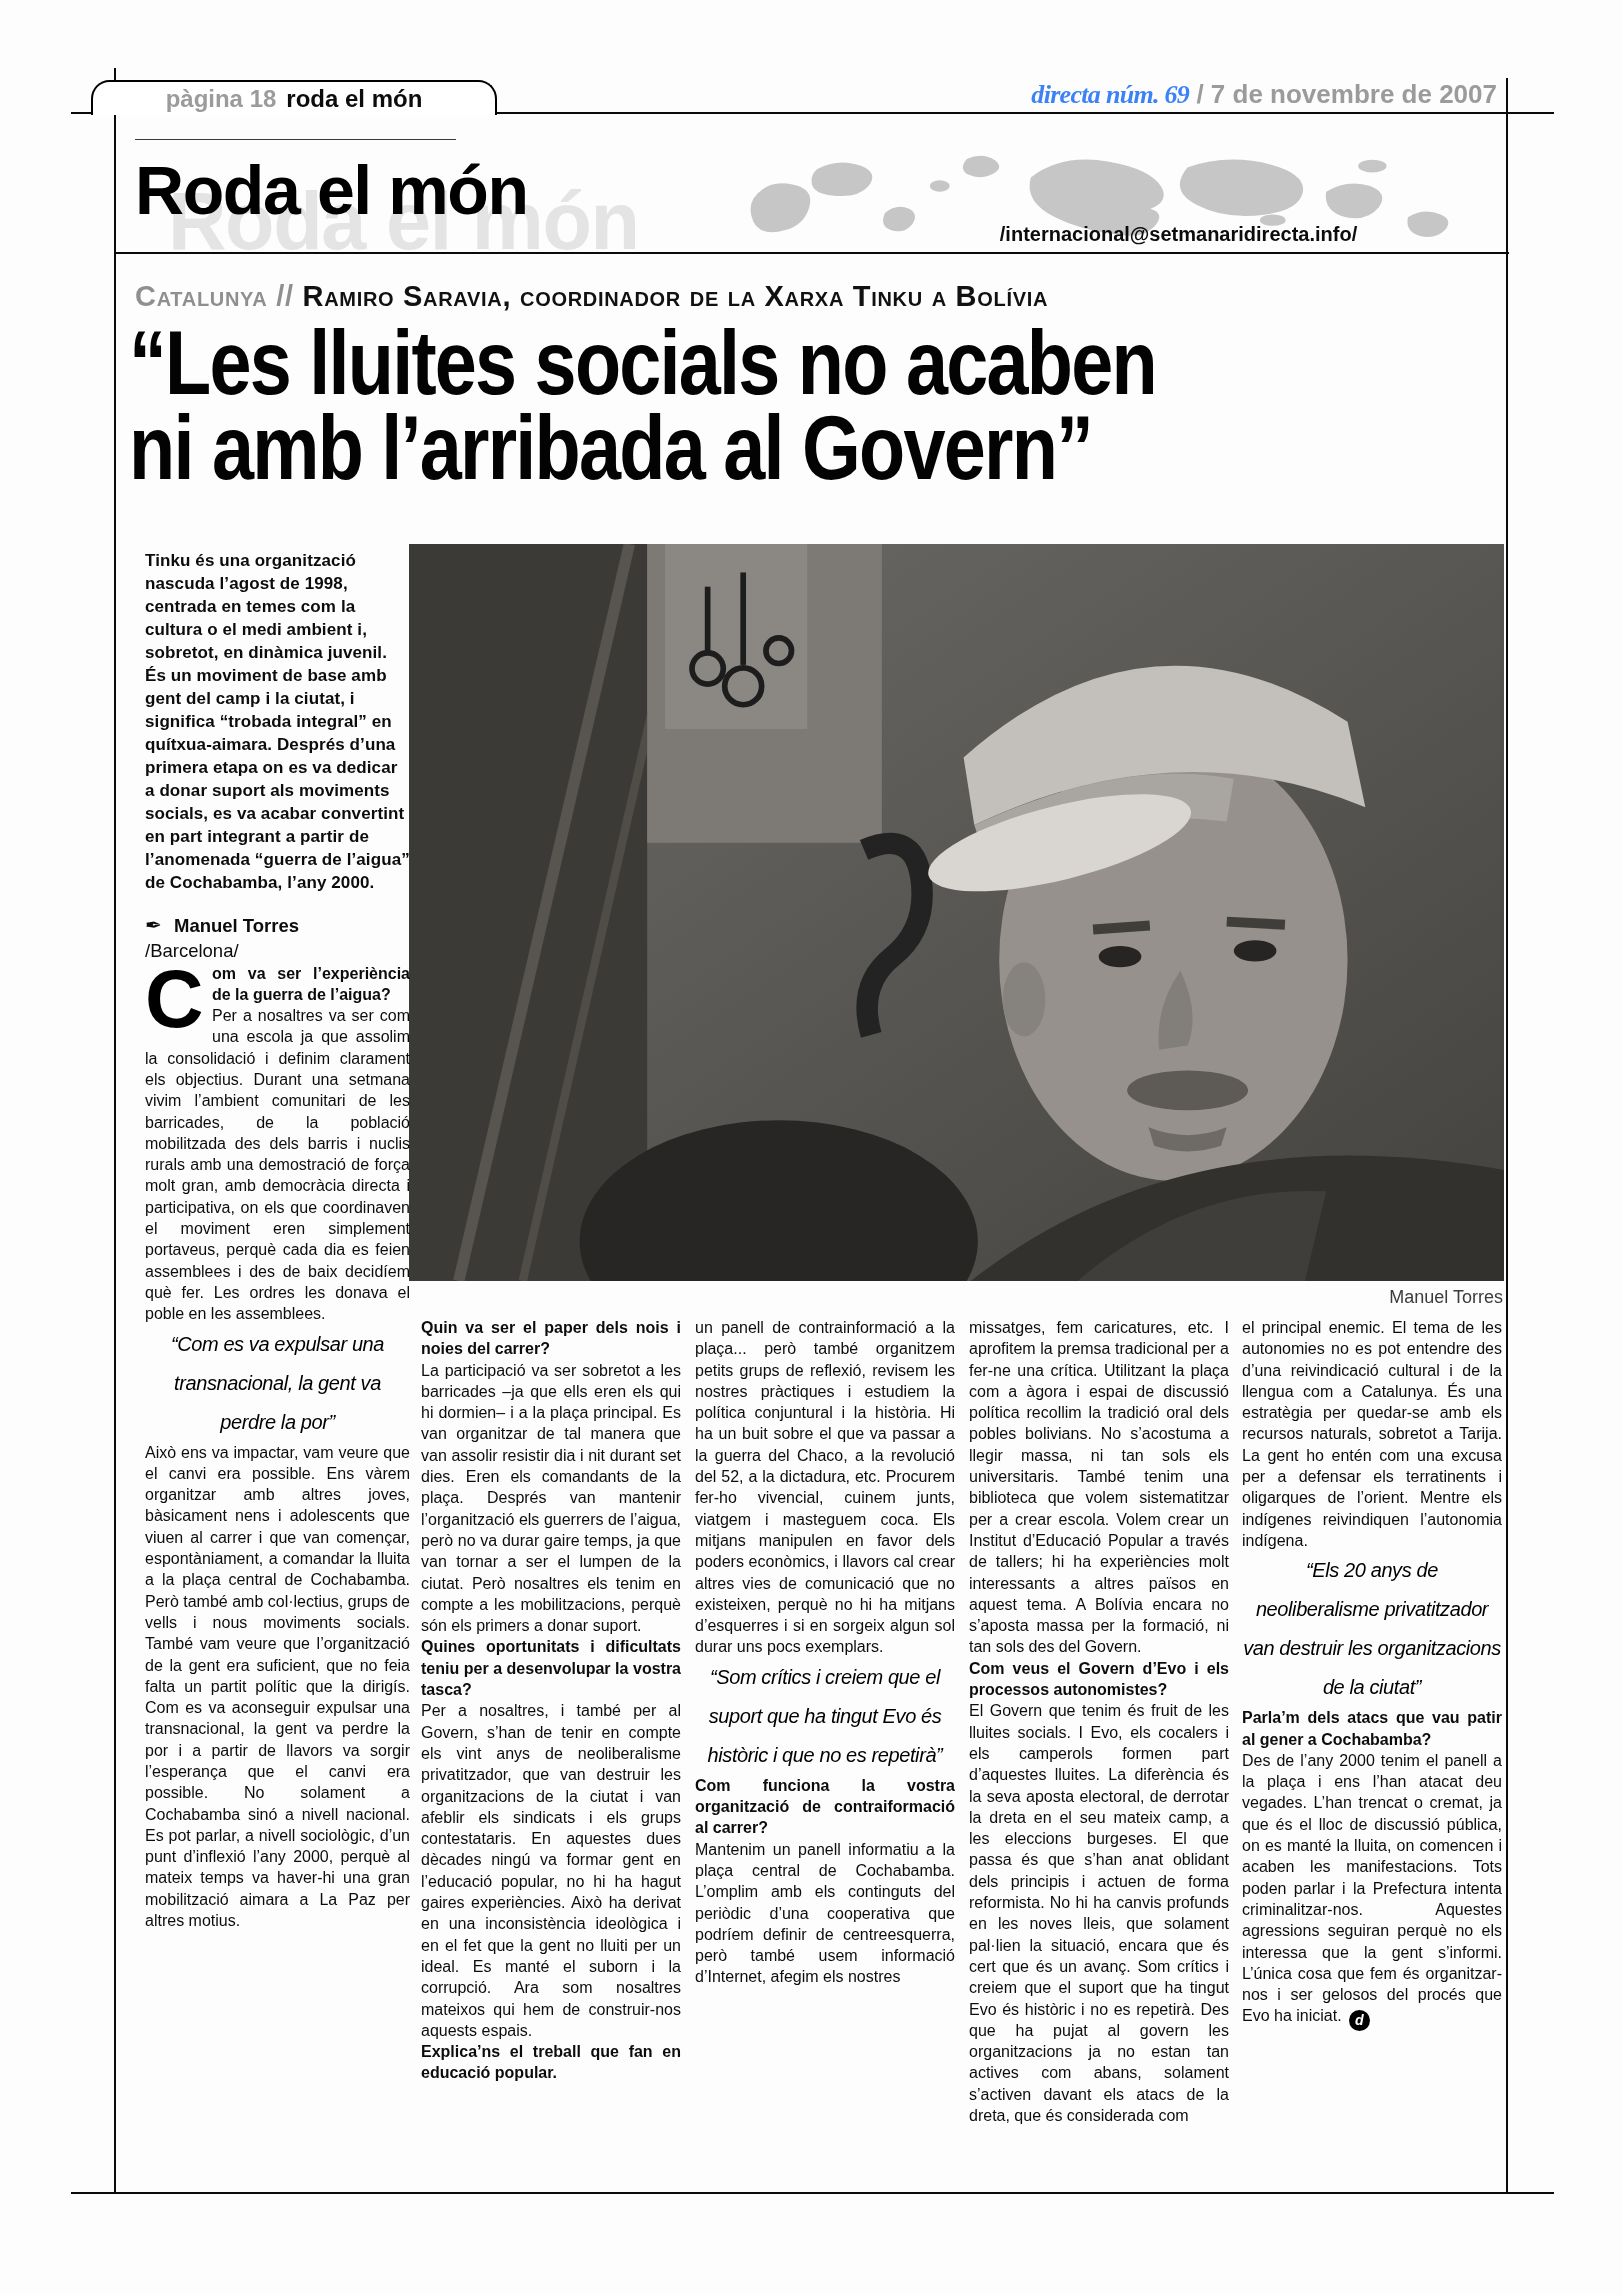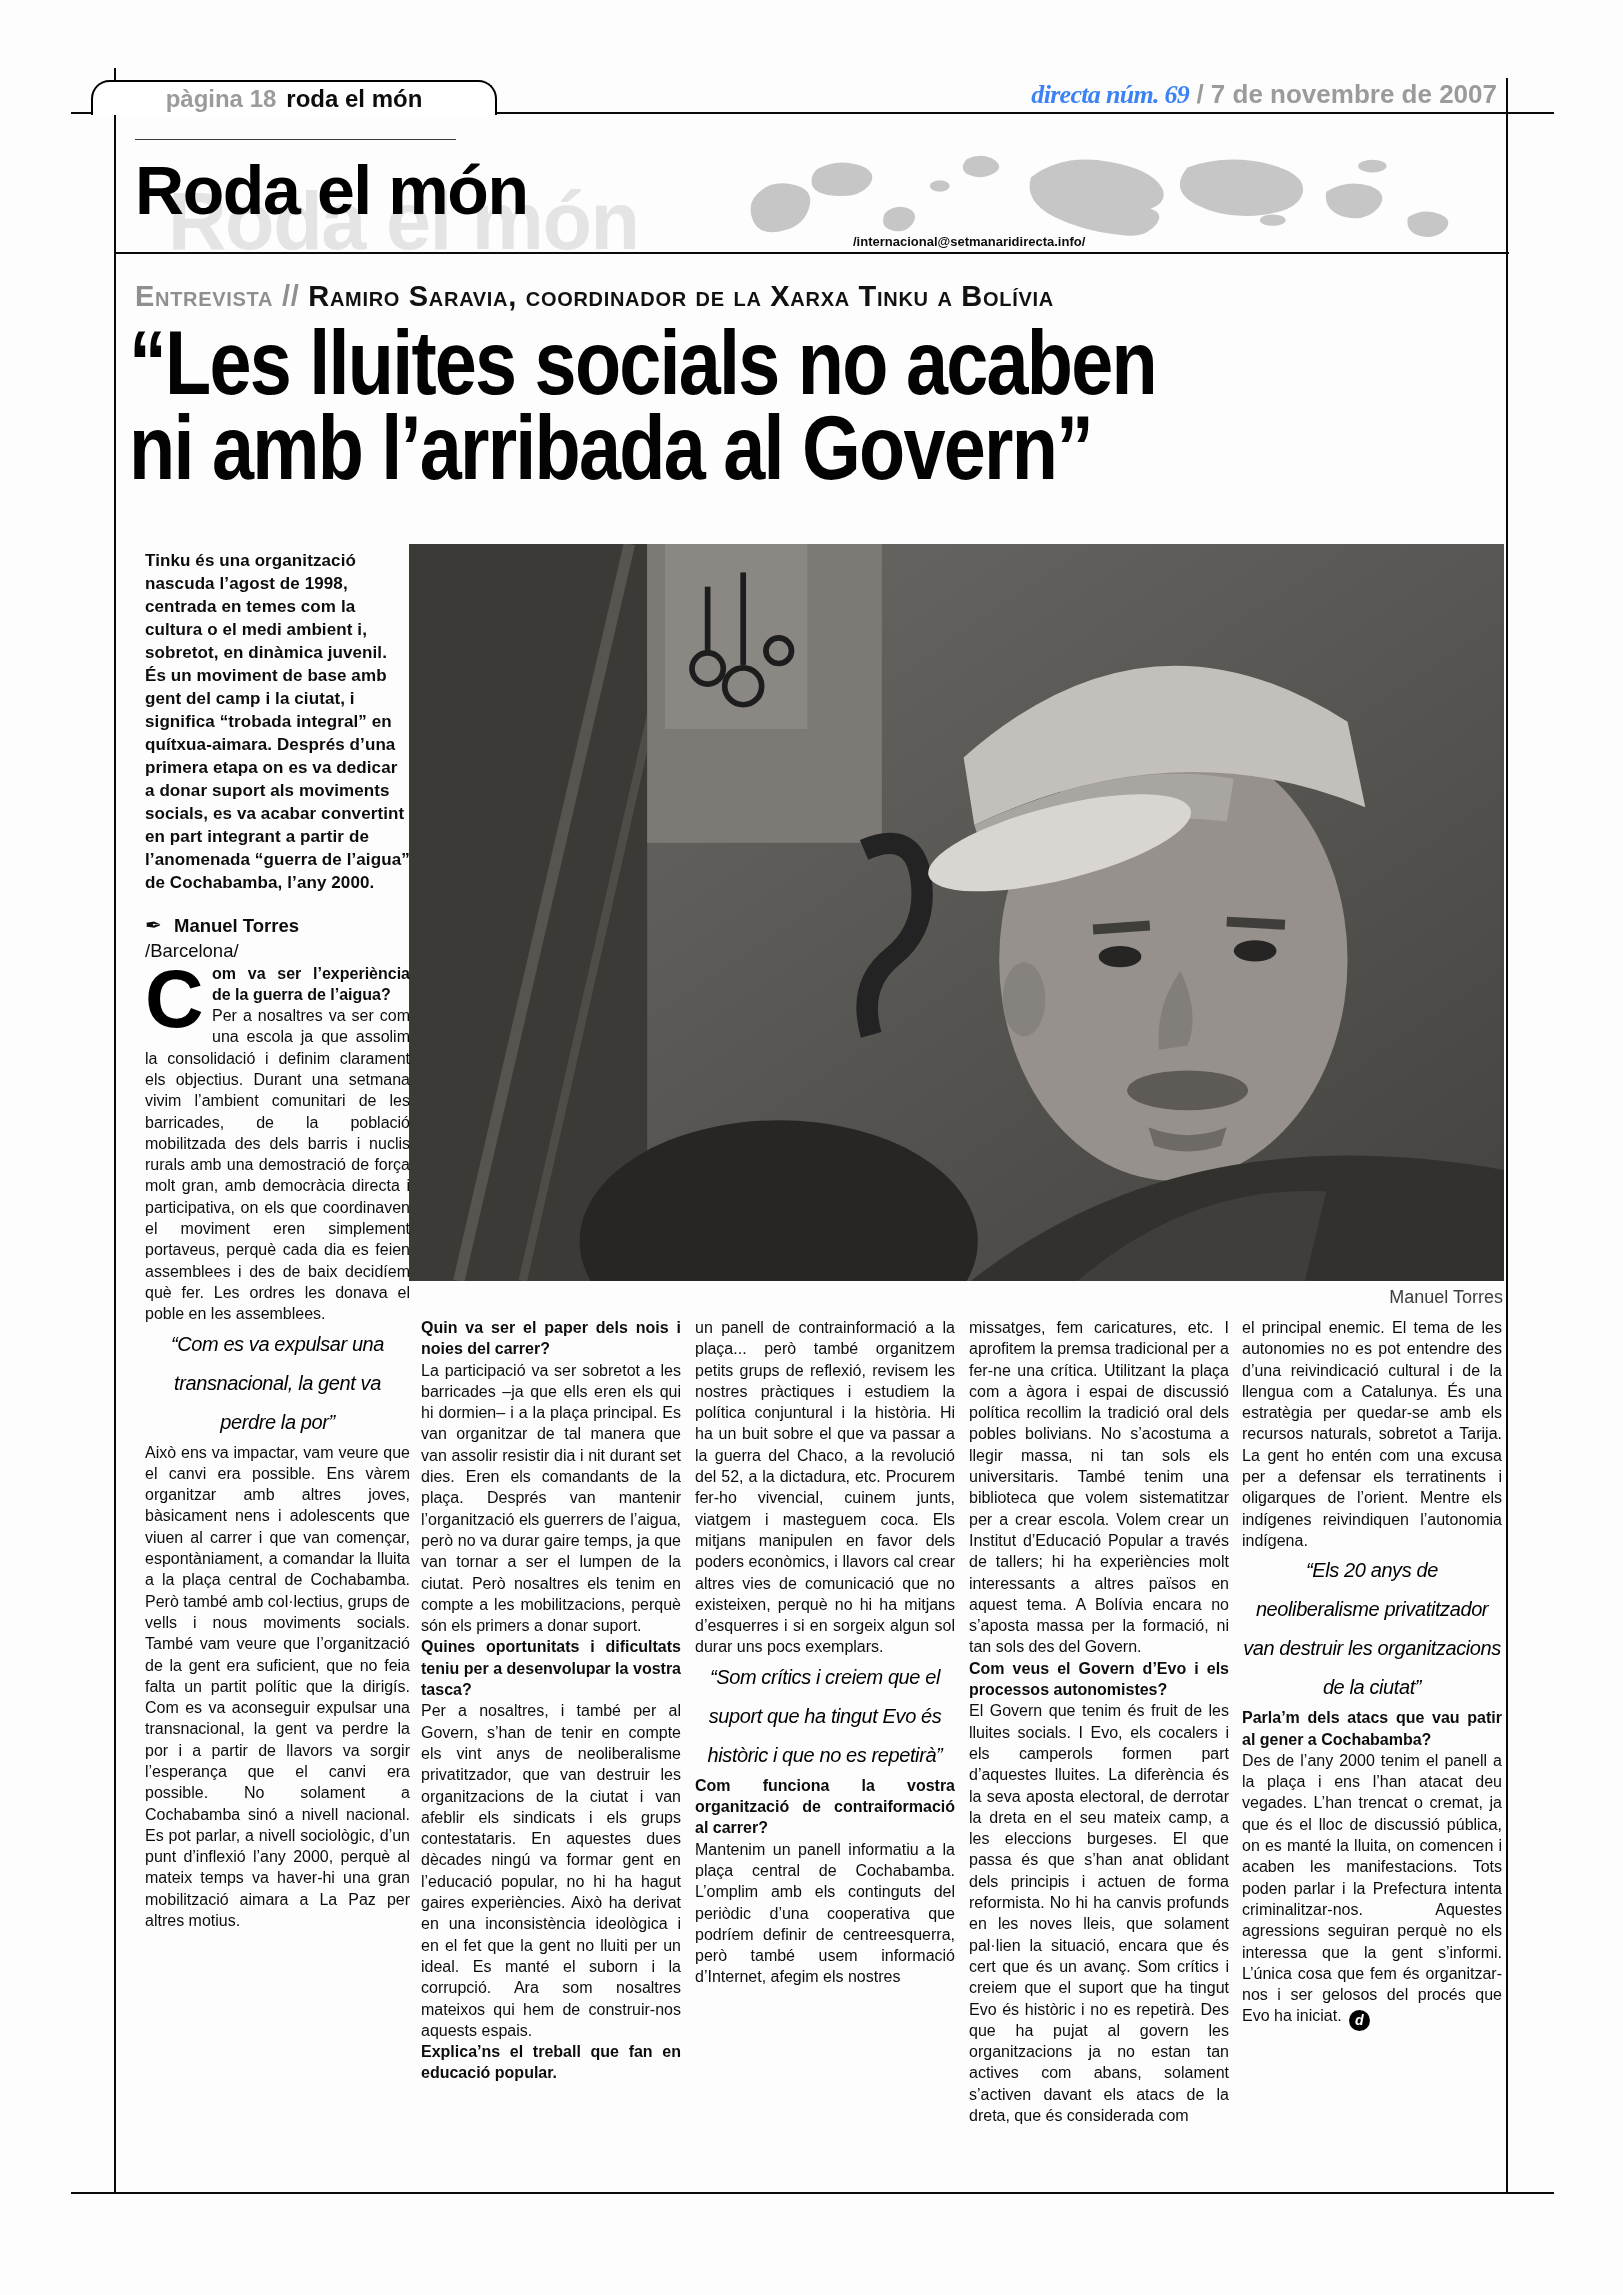--- a/index.html
+++ b/index.html
@@ -28,22 +28,22 @@
   .banner-shadow{
     position:absolute;left:168px;top:175px;font-size:81px;font-weight:bold;
     color:#e4e4e4;letter-spacing:-1.4px;white-space:nowrap;z-index:0;
   }
   .banner-title{
     position:absolute;left:135px;top:151px;font-size:68px;font-weight:bold;
     color:#000;letter-spacing:-1.4px;white-space:nowrap;z-index:2;
   }
   .map{position:absolute;left:732px;top:149px;width:772px;height:101px;z-index:1;}
   .email{
-    position:absolute;left:853px;top:234px;width:651px;text-align:left;
-    font-size:13px;font-weight:bold;z-index:3;
+    position:absolute;left:853px;top:223px;width:651px;text-align:center;
+    font-size:20px;font-weight:bold;z-index:3;
   }
   
   .kicker{
     position:absolute;left:135px;top:280px;font-size:29px;font-weight:bold;
     font-variant:small-caps;letter-spacing:0.7px;white-space:nowrap;
   }
   .kicker .lab,.kicker .sl{color:#8f8f8f;}
   .kicker .subj{color:#111;}
   .headline{position:absolute;left:129px;top:321px;z-index:2;}
   .hl-line{
@@ -118,21 +118,21 @@
     <ellipse cx="292" cy="52" rx="14" ry="8"></ellipse>
     <ellipse cx="560" cy="112" rx="26" ry="10"></ellipse>
     <ellipse cx="760" cy="100" rx="18" ry="8"></ellipse>
     <ellipse cx="900" cy="24" rx="20" ry="9"></ellipse>
   </g>
 </svg>
 <div class="email">/internacional@setmanaridirecta.info/</div>
 <div class="rule-h" style="left:114px;top:252px;width:1395px;"></div>
 
 <div class="kicker">
-  <span class="lab">Entrevista</span>
+  <span class="lab">Catalunya</span>
   <span class="sl">//</span>
   <span class="subj">Ramiro Saravia, coordinador de la Xarxa Tinku a Bolívia</span>
 </div>
 <div class="headline">
   <div><span class="hl-line">“Les lluites socials no acaben</span></div>
   <div><span class="hl-line">ni amb l’arribada al Govern”</span></div>
 </div>
 
 <svg class="photo" viewBox="0 0 1540 1036" preserveAspectRatio="none">
   <defs>

